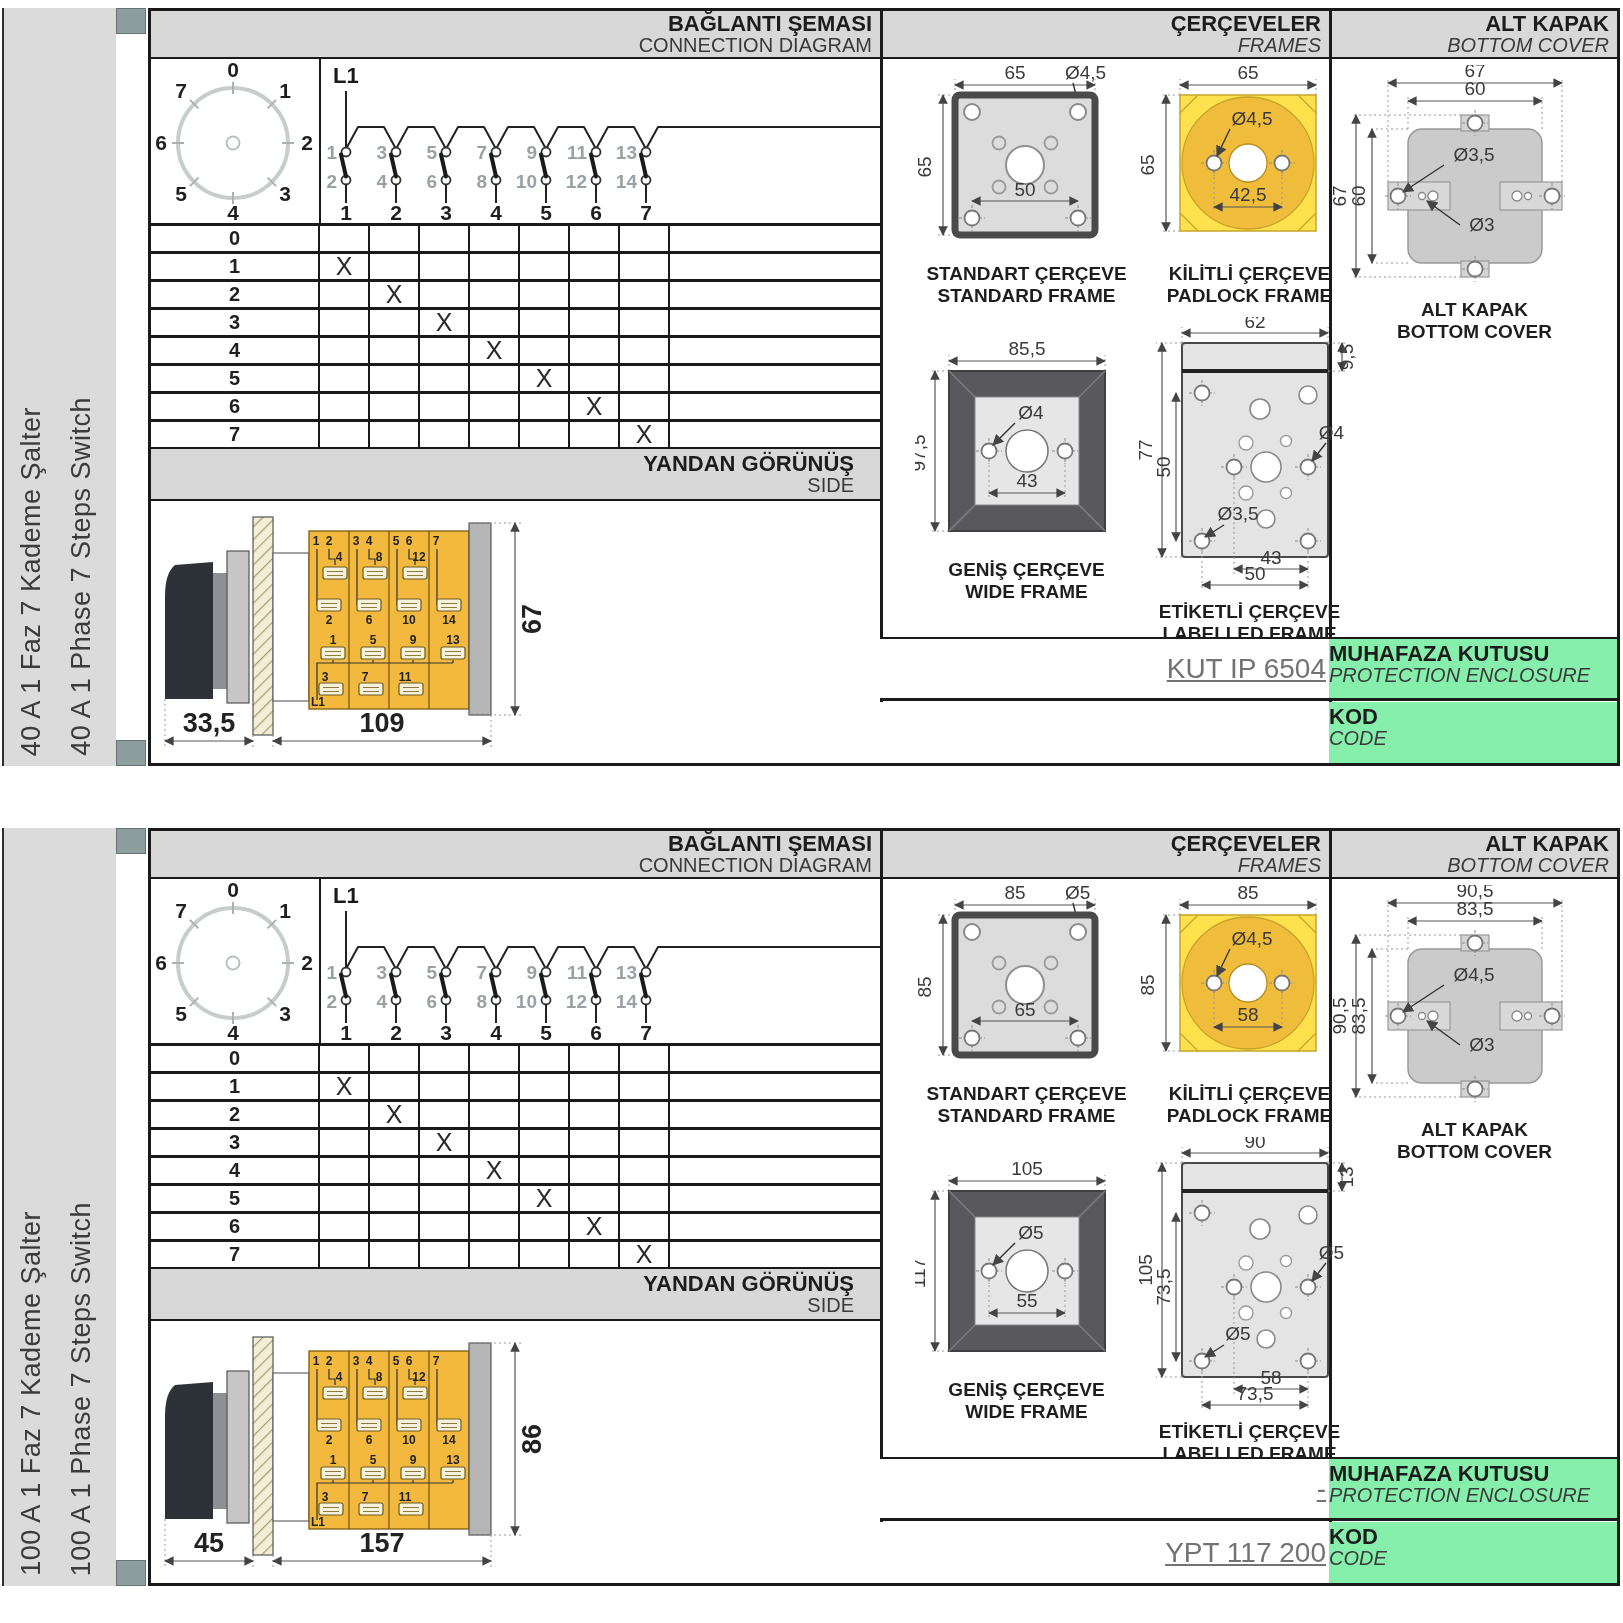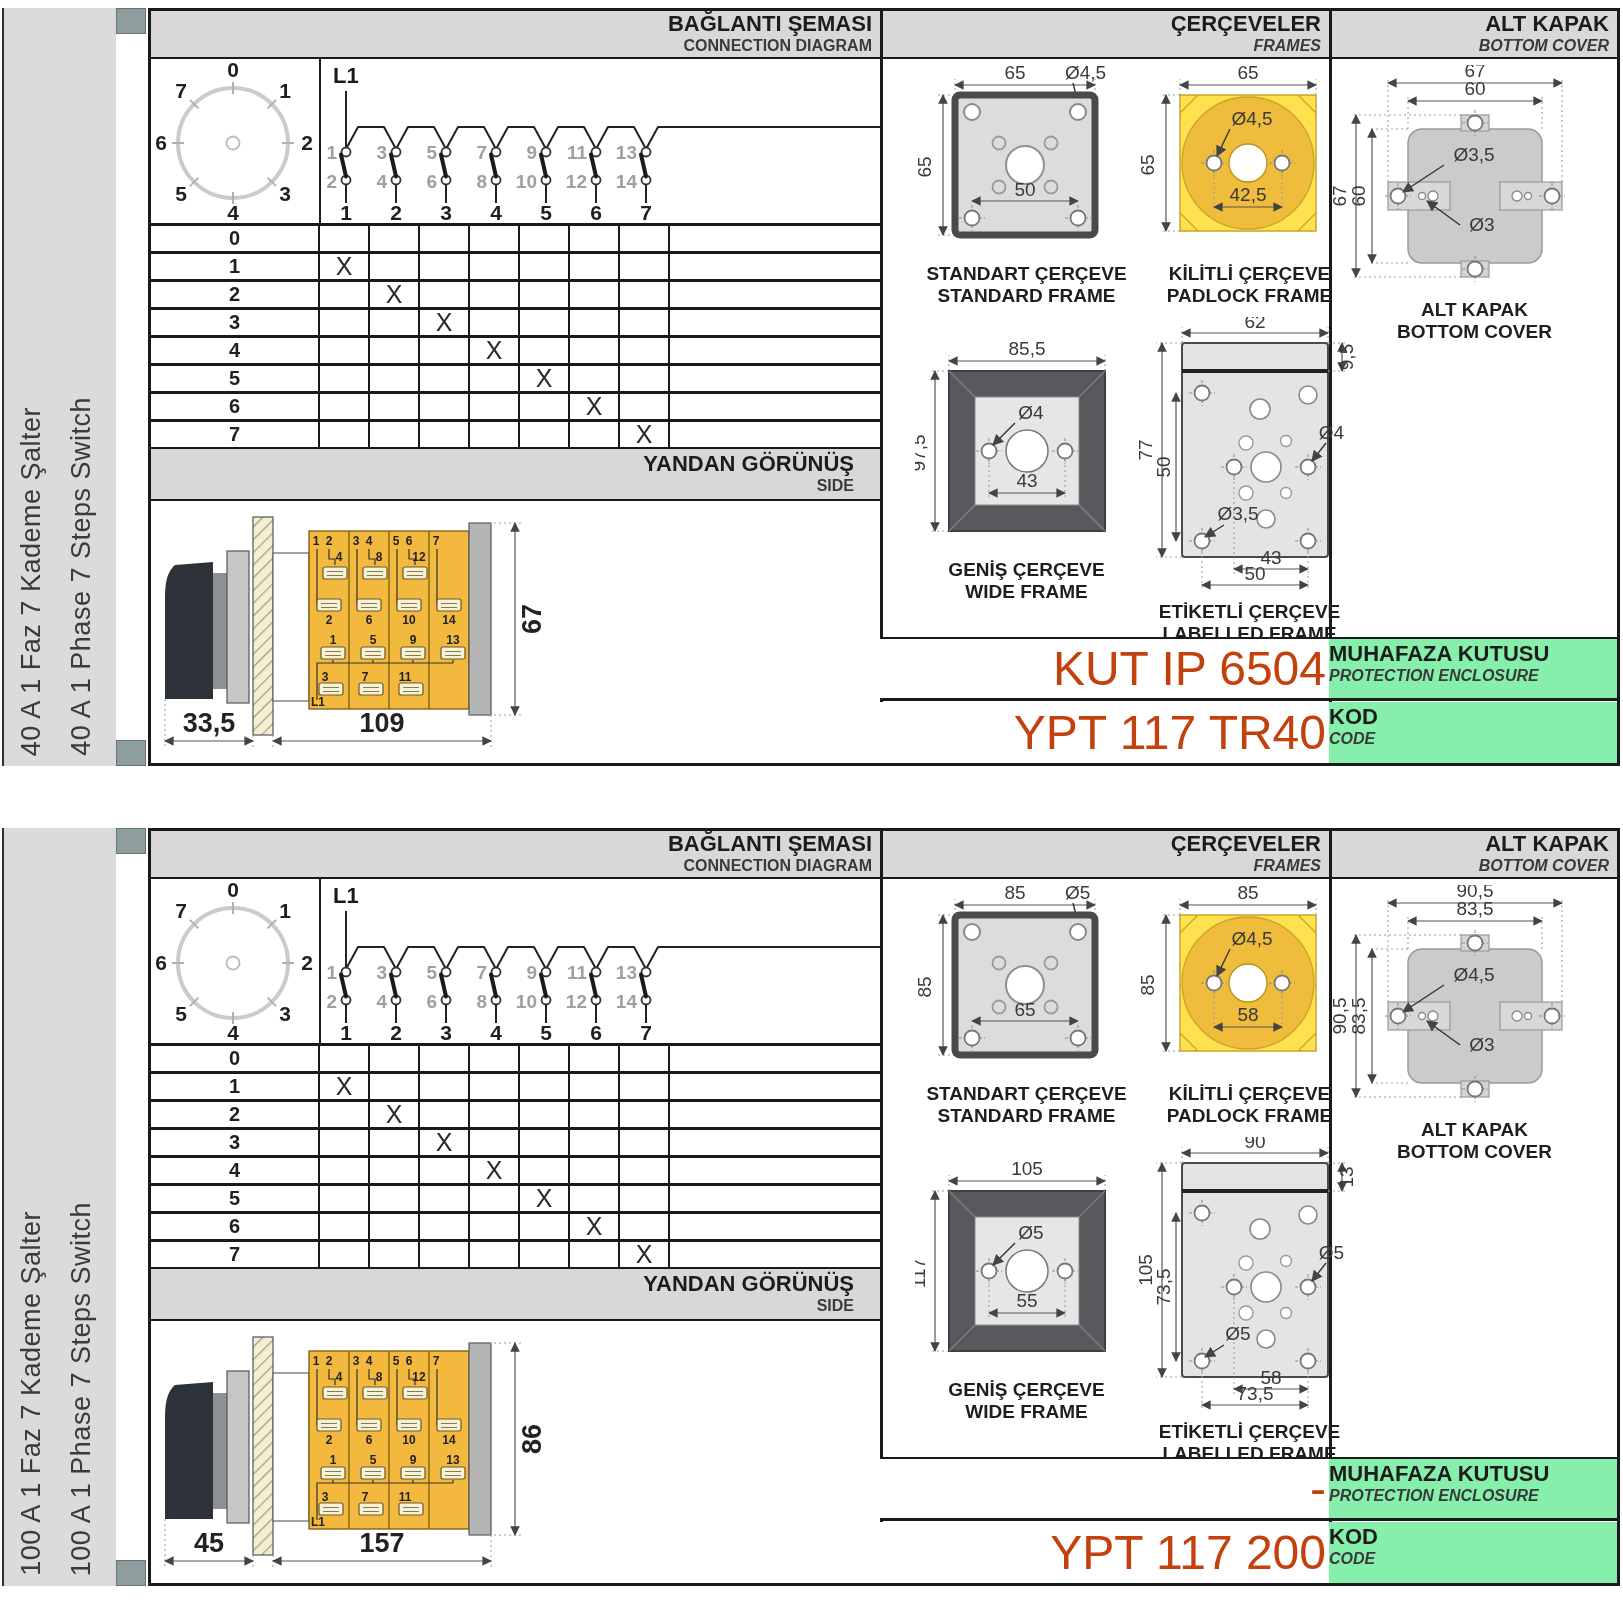--- a/index.html
+++ b/index.html
@@ -13,21 +13,21 @@
   .side-label{position:absolute;bottom:10px;writing-mode:vertical-rl;transform:rotate(180deg);
        font-size:27px;color:#3b3b3b;white-space:nowrap;letter-spacing:.5px;}
   .sl1{left:12px;} .sl2{left:62px;}
   .tab{position:absolute;left:116px;width:30px;height:26px;background:#8e9e9e;border:1px solid #657575;box-sizing:border-box;}
   .tab.t{top:0;} .tab.b{bottom:0;}
   .main{position:absolute;left:148px;top:0;width:1472px;height:758px;border:3px solid #1a1a1a;box-sizing:border-box;background:#fff;}
   .hdr{position:absolute;left:0;top:0;width:1466px;height:48px;background:#d8d8d8;border-bottom:2.5px solid #1a1a1a;box-sizing:border-box;}
   .hc{position:absolute;top:0;height:45px;display:flex;flex-direction:column;justify-content:center;align-items:flex-end;padding-right:8px;box-sizing:border-box;}
   .hc1{left:0;width:729px;} .hc2{left:731px;width:447px;} .hc3{left:1180px;width:286px;}
   .htr{font-weight:bold;font-size:22px;color:#1c1c1c;line-height:23px;}
-  .hen{font-size:16px;color:#3a3a3a;line-height:21px;font-weight:bold;}
+  .hen{font-size:20px;color:#3a3a3a;line-height:21px;}
   .it{font-style:italic;}
   .vdiv{position:absolute;top:0;bottom:0;width:2.5px;background:#1a1a1a;}
   .vd1{left:729px;} .vd2{left:1178px;}
   .dial-box{position:absolute;left:0;top:48px;width:170px;height:164px;border-right:2px solid #1a1a1a;box-sizing:border-box;}
   .circuit-box{position:absolute;left:170px;top:48px;width:559px;height:164px;}
   .stable{position:absolute;left:0;top:212px;width:729px;height:224px;display:grid;
        grid-template-columns:169px repeat(7,50px) 1fr;grid-auto-rows:28px;border-top:3px solid #1a1a1a;box-sizing:border-box;}
   .tl,.tc,.tf{border-bottom:3px solid #1a1a1a;box-sizing:border-box;display:flex;align-items:center;justify-content:center;}
   .tl{border-right:2px solid #1a1a1a;font-weight:bold;font-size:20px;color:#1f1f1f;}
   .tc{border-right:2px solid #1a1a1a;font-size:25px;color:#2a2a2a;}
@@ -36,21 +36,21 @@
        display:flex;flex-direction:column;justify-content:center;align-items:flex-end;padding-right:26px;}
   .sideview{position:absolute;left:0;top:490px;width:729px;height:262px;}
   .frames-area{position:absolute;left:732px;top:48px;width:446px;height:580px;border-bottom:2.5px solid #1a1a1a;box-sizing:border-box;}
   .cover-area{position:absolute;left:1181px;top:48px;width:285px;height:580px;border-bottom:2.5px solid #1a1a1a;box-sizing:border-box;text-align:center;}
   .fcard{position:absolute;width:223px;text-align:center;padding-left:32px;}
   .cap{font-weight:bold;font-size:19px;line-height:22px;color:#1e1e1e;margin-top:2px;}
   .code-row{position:absolute;left:729px;width:737px;background:#fff;}
   .cr1{top:628px;height:62px;border-bottom:3px solid #1a1a1a;box-sizing:border-box;}
   .cr2{top:691px;height:61px;}
   .cv{position:absolute;left:0;top:0;bottom:0;width:449px;display:flex;align-items:center;justify-content:flex-end;
-      font-size:48px;color:#c2410c;padding-right:3px;box-sizing:border-box;}
+      font-size:28px;color:#737373;padding-right:3px;box-sizing:border-box;text-decoration:underline;}
   .cl{position:absolute;left:449px;right:0;top:0;bottom:0;background:#86efac;padding:3px 0 0 0;box-sizing:border-box;}
   svg text{font-family:"Liberation Sans","DejaVu Sans",sans-serif;}
   .dt{font-size:19px;fill:#3a3a3a;}
   .dtb{font-size:27px;font-weight:bold;fill:#222;}
   .gl{font-size:19px;font-weight:bold;fill:#9aa1a6;}
   .bl{font-size:21px;font-weight:bold;fill:#1f1f1f;}
   .sl{font-size:12px;font-weight:bold;fill:#222;}
   .dim{stroke:#555;stroke-width:1.2;fill:none;}
   .ext{stroke:#999;stroke-width:1;stroke-dasharray:2 3;fill:none;}
   .lead{stroke:#333;stroke-width:1.4;fill:none;}
@@ -561,21 +561,20 @@
     </div>
 
     <div class="code-row cr1">
       <div class="cv">KUT IP 6504</div>
       <div class="cl">
         <span class="htr" style="display:block">MUHAFAZA KUTUSU</span>
         <span class="hen it" style="display:block">PROTECTION ENCLOSURE</span>
       </div>
     </div>
     <div class="code-row cr2">
-      <div class="cv">YPT 117 TR40</div>
       <div class="cl">
         <span class="htr" style="display:block">KOD</span>
         <span class="hen it" style="display:block">CODE</span>
       </div>
     </div>
   </div>
 </div>
 
 <div class="section">
   <div class="sidebar">

